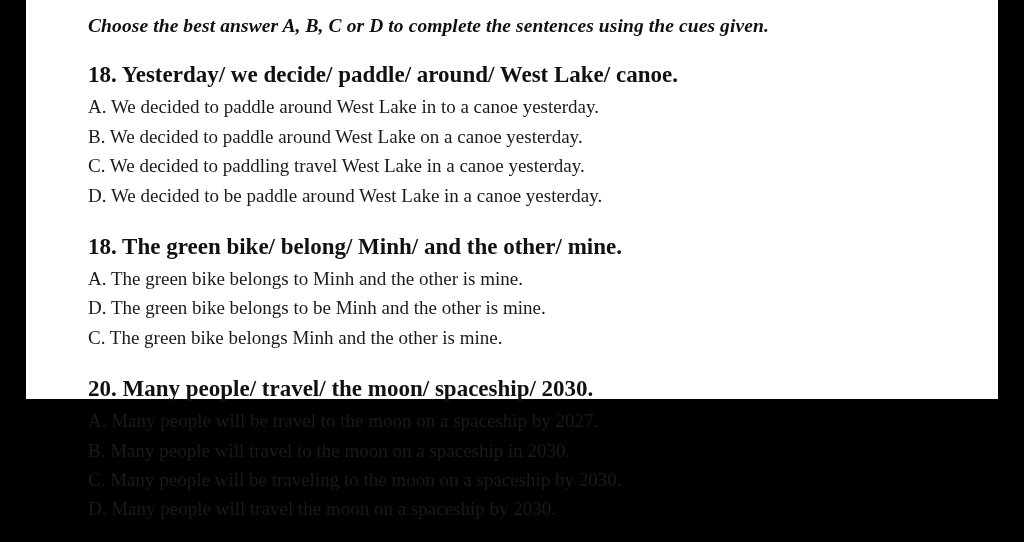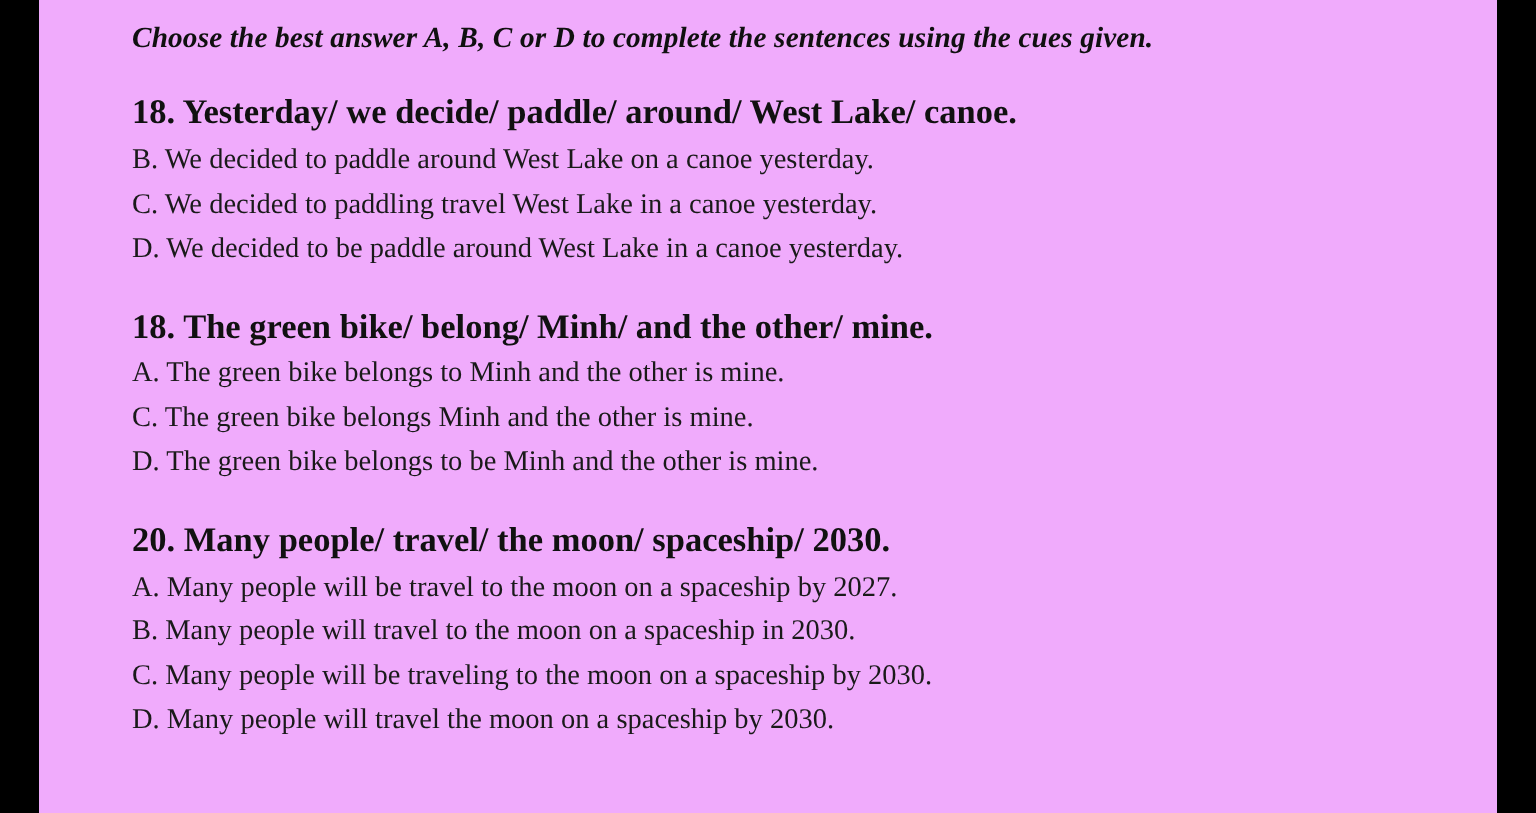--- a/index.html
+++ b/index.html
@@ -11,22 +11,22 @@
     height: 542px;
     background: #000000;
     font-family: "Liberation Serif", serif;
     overflow: hidden;
   }
   .page {
     position: absolute;
     left: 26px;
     top: 0;
     width: 972px;
-    height: 542px;
-    background: #f0abfc;
+    height: 399px;
+    background: #ffffff;
   }
   .content {
     padding: 14px 40px 0 62px;
   }
   .instruction {
     font-weight: bold;
     font-style: italic;
     font-size: 19.5px;
     color: #101010;
     letter-spacing: 0.1px;
@@ -56,30 +56,31 @@
 </head>
 <body>
 
 <div class="page">
   <div class="content">
 
     <p class="instruction">Choose the best answer A, B, C or D to complete the sentences using the cues given.</p>
 
     <div class="question-block">
       <div class="q-prompt">18. Yesterday/ we decide/ paddle/ around/ West Lake/ canoe.</div>
+      <div class="q-option">A. We decided to paddle around West Lake in to a canoe yesterday.</div>
       <div class="q-option">B. We decided to paddle around West Lake on a canoe yesterday.</div>
       <div class="q-option">C. We decided to paddling travel West Lake in a canoe yesterday.</div>
       <div class="q-option">D. We decided to be paddle around West Lake in a canoe yesterday.</div>
     </div>
 
     <div class="question-block">
       <div class="q-prompt">18. The green bike/ belong/ Minh/ and the other/ mine.</div>
       <div class="q-option">A. The green bike belongs to Minh and the other is mine.</div>
+      <div class="q-option">D. The green bike belongs to be Minh and the other is mine.</div>
       <div class="q-option">C. The green bike belongs Minh and the other is mine.</div>
-      <div class="q-option">D. The green bike belongs to be Minh and the other is mine.</div>
     </div>
 
     <div class="question-block">
       <div class="q-prompt">20. Many people/ travel/ the moon/ spaceship/ 2030.</div>
       <div class="q-option">A. Many people will be travel to the moon on a spaceship by 2027.</div>
       <div class="q-option">B. Many people will travel to the moon on a spaceship in 2030.</div>
       <div class="q-option">C. Many people will be traveling to the moon on a spaceship by 2030.</div>
       <div class="q-option">D. Many people will travel the moon on a spaceship by 2030.</div>
     </div>
 

